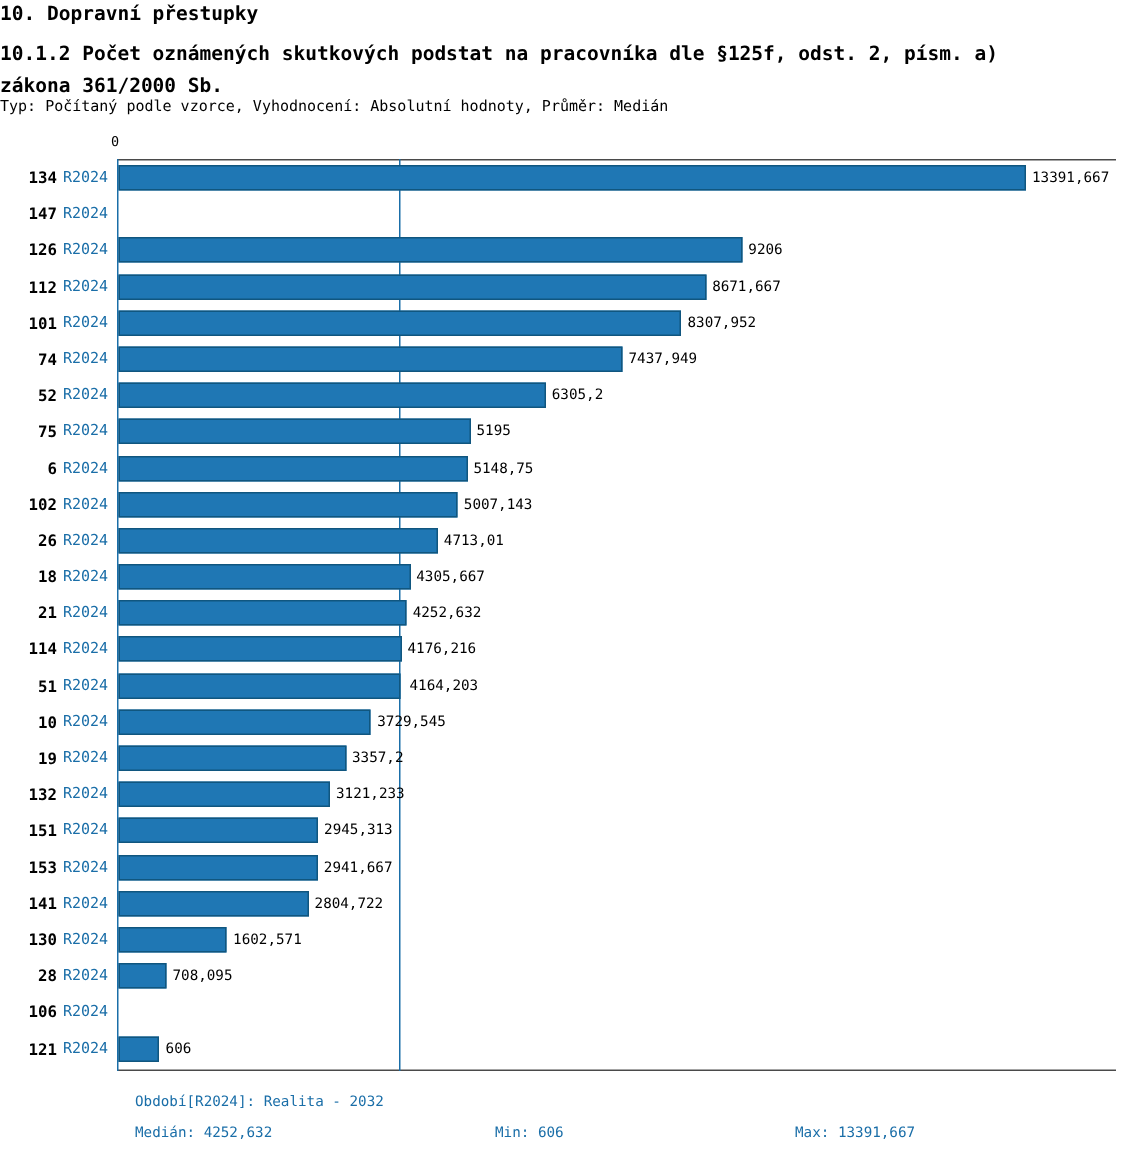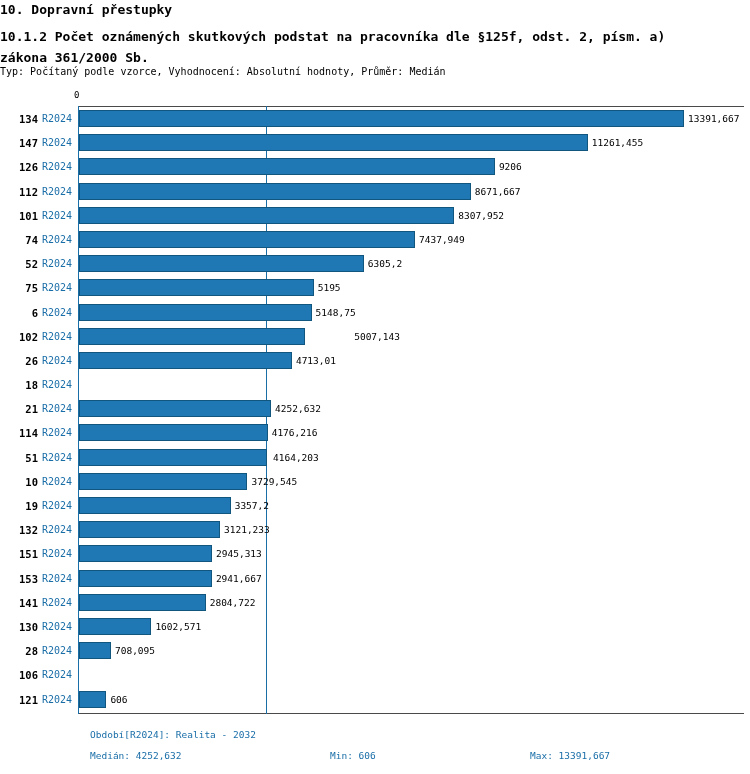--- a/index.html
+++ b/index.html
@@ -168,24 +168,20 @@
         <div class="row-rank">134</div>
         <div class="row-label">R2024</div>
         <div class="bar-wrap">
           <div class="bar" style="width: 605px; background: rgb(31, 119, 180); border-color: rgb(16, 86, 127);"></div>
           <div class="bar-value" style="left: 609px;">13391,667</div>
         </div>
       </div>
       <div class="row">
         <div class="row-rank">147</div>
         <div class="row-label">R2024</div>
-        <div class="bar-wrap">
-          <div class="bar" style="width: 508.763px; background: rgb(31, 119, 180); border-color: rgb(16, 86, 127);"></div>
-          <div class="bar-value" style="left: 512.763px;">11261,455</div>
-        </div>
       </div>
       <div class="row">
         <div class="row-rank">126</div>
         <div class="row-label">R2024</div>
         <div class="bar-wrap">
           <div class="bar" style="width: 415.903px; background: rgb(31, 119, 180); border-color: rgb(16, 86, 127);"></div>
           <div class="bar-value" style="left: 419.903px;">9206</div>
         </div>
       </div>
       <div class="row">
@@ -234,34 +230,38 @@
         <div class="bar-wrap">
           <div class="bar" style="width: 232.607px; background: rgb(31, 119, 180); border-color: rgb(16, 86, 127);"></div>
           <div class="bar-value" style="left: 236.607px;">5148,75</div>
         </div>
       </div>
       <div class="row">
         <div class="row-rank">102</div>
         <div class="row-label">R2024</div>
         <div class="bar-wrap">
           <div class="bar" style="width: 226.209px; background: rgb(31, 119, 180); border-color: rgb(16, 86, 127);"></div>
-          <div class="bar-value" style="left: 230.209px; margin-left: 45px;">5007,143</div>
+          <div class="bar-value" style="left: 230.209px;">5007,143</div>
         </div>
       </div>
       <div class="row">
         <div class="row-rank">26</div>
         <div class="row-label">R2024</div>
         <div class="bar-wrap">
           <div class="bar" style="width: 212.921px; background: rgb(31, 119, 180); border-color: rgb(16, 86, 127);"></div>
           <div class="bar-value" style="left: 216.921px;">4713,01</div>
         </div>
       </div>
       <div class="row">
         <div class="row-rank">18</div>
         <div class="row-label">R2024</div>
+        <div class="bar-wrap">
+          <div class="bar" style="width: 194.519px; background: rgb(31, 119, 180); border-color: rgb(16, 86, 127);"></div>
+          <div class="bar-value" style="left: 198.519px;">4305,667</div>
+        </div>
       </div>
       <div class="row">
         <div class="row-rank">21</div>
         <div class="row-label">R2024</div>
         <div class="bar-wrap">
           <div class="bar" style="width: 192.123px; background: rgb(31, 119, 180); border-color: rgb(16, 86, 127);"></div>
           <div class="bar-value" style="left: 196.123px;">4252,632</div>
         </div>
       </div>
       <div class="row">

